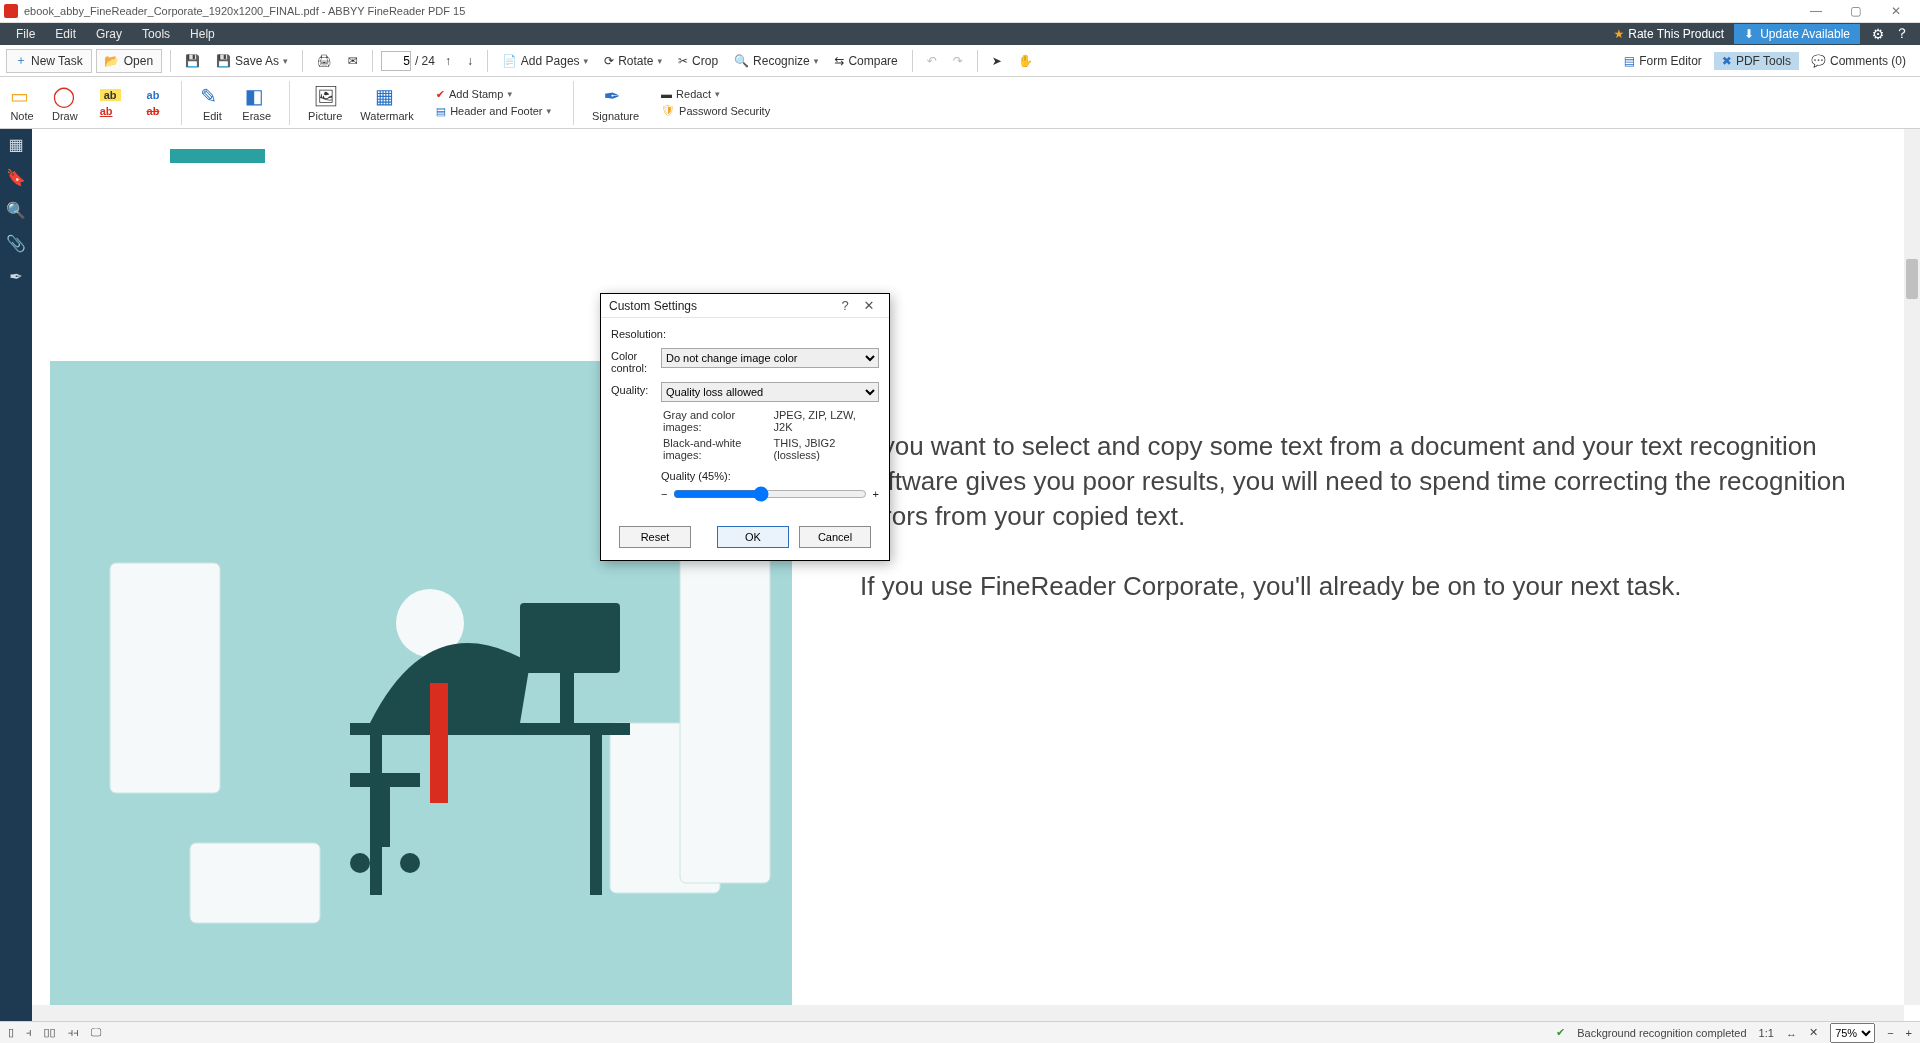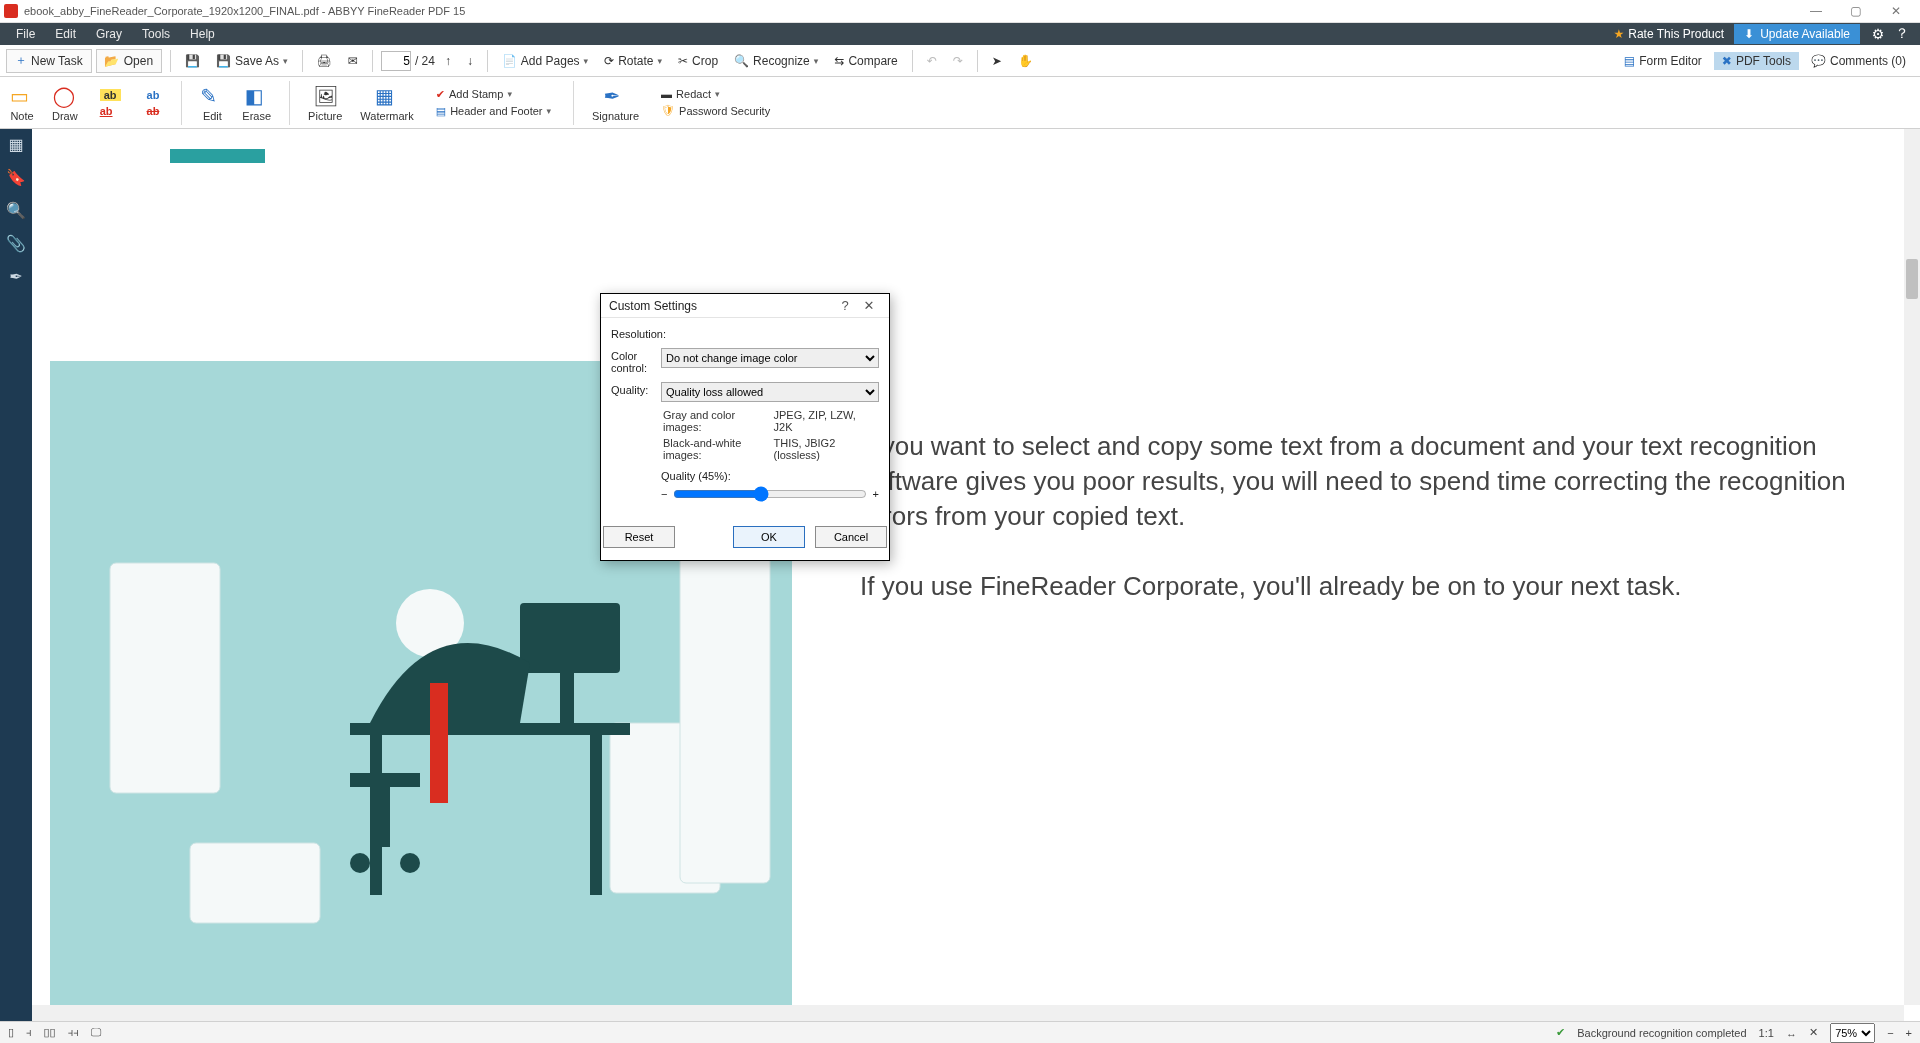--- a/index.html
+++ b/index.html
@@ -49,21 +49,21 @@
 .dialog .dbody { padding: 8px 10px; }
 .dialog .row { display:flex; align-items:flex-start; margin-bottom:8px; }
 .dialog .row .lab { width:50px; padding-top:2px;}
 .dialog .row .val { flex:1;}
 .dialog select { width:100%; height:20px; font-size:11px; border:1px solid #a8a8a8;}
 .dialog .radio-line, .dialog .chk-line { display:flex; align-items:center; gap:4px; margin-bottom:2px;}
 .dialog .formats { font-size:11px; color:#333; margin:4px 0 0 0;}
 .dialog .formats td { padding:1px 6px 1px 0;}
 .dialog .slider-wrap { display:flex; align-items:center; gap:6px; margin-top:4px;}
 .dialog input[type=range]{ flex:1; }
-.dialog .dbuttons { display:flex; gap:10px; padding:8px 2px 12px;}
+.dialog .dbuttons { display:flex; gap:10px; padding:8px 18px 12px;}
 .dialog .dbuttons button { width:72px; height:22px; font-size:11px; border:1px solid #8a8a8a; background:#f3f3f3;}
 .dialog .dbuttons button.primary { border:1px solid #2a6fbf; background:#eaf3fc;}
 svg { display:block; }
 .caret::after{content:" ▾"; font-size:9px; color:#666;}
 </style>
 </head>
 <body>
 
 <div class="titlebar">
   <div class="logo"></div>

